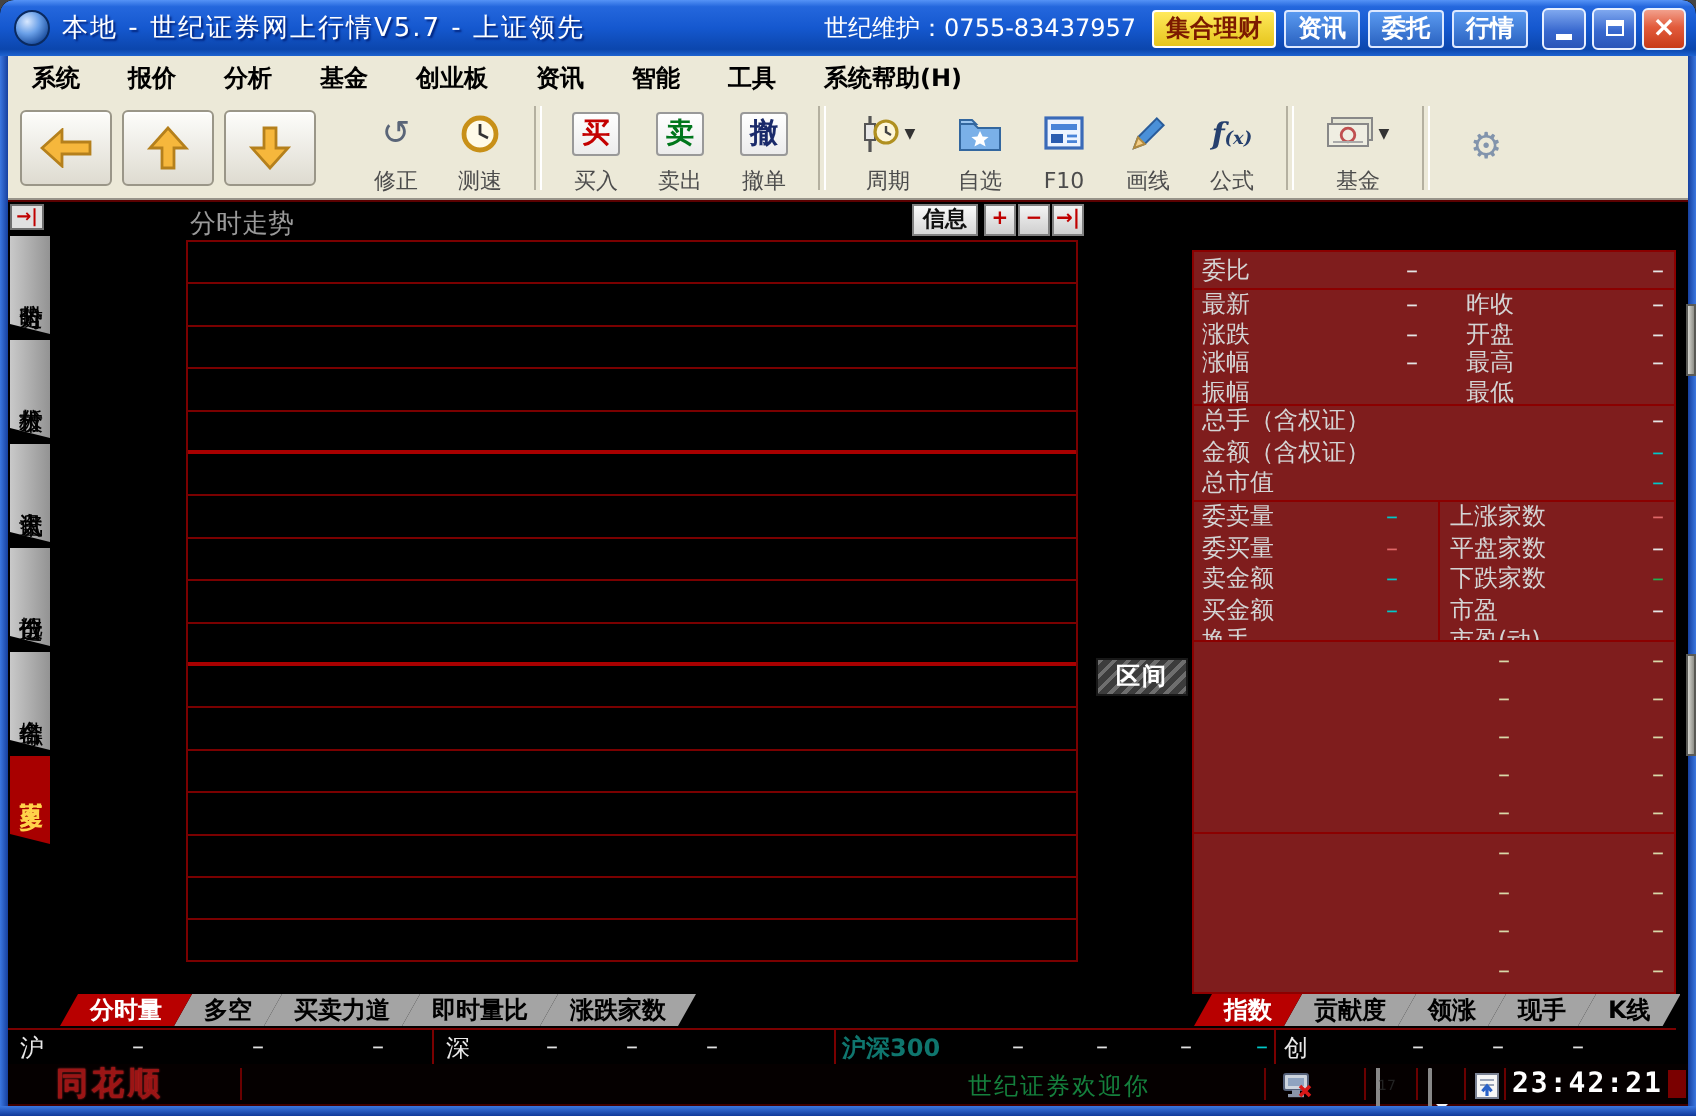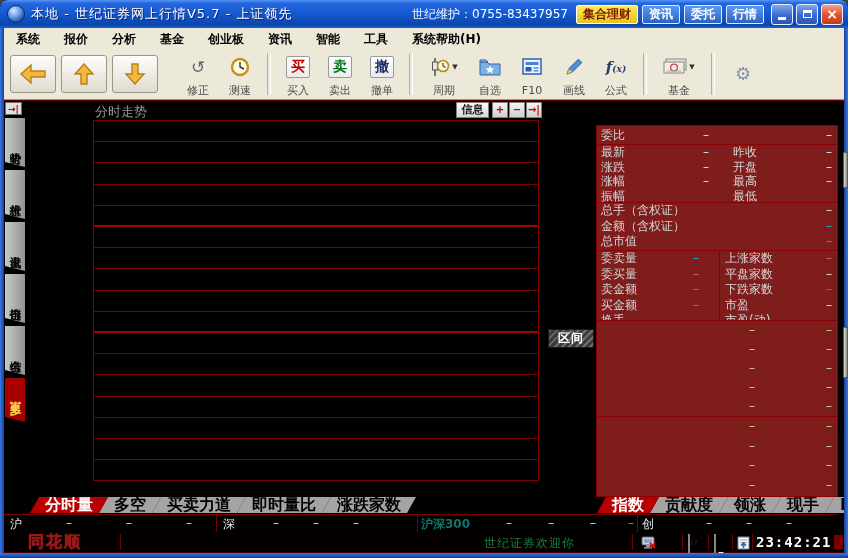--- a/index.html
+++ b/index.html
@@ -114,21 +114,21 @@
   .sec-d .qv1{left:88px;} .sec-d .qr{left:128px;}
   .pd1{position:absolute;left:144px;width:22px;text-align:center;}
   .pd2{position:absolute;right:5px;}
   .vdiv{position:absolute;left:122px;top:0;bottom:0;width:1px;background:#8b0000;}
   .cw{color:#e4e4e4;} .cc{color:#00c8c8;} .cr{color:#e06868;} .cg{color:#22b050;}
   .cp{color:#d8d8a8;}
 
   
   .tabs-left{position:absolute;left:30px;top:497px;height:16px;display:flex;}
   .tabs-right{position:absolute;left:597px;top:497px;height:16px;display:flex;}
-  .tab{height:16px;line-height:16px;padding:0 15px;font-size:16px;font-weight:bold;
+  .tab{height:16px;line-height:16px;padding:0 15px;font-size:12px;font-weight:bold;
     background:#a4a4a4;color:#000;white-space:nowrap;margin-left:-9px;
     clip-path:polygon(9px 0,100% 0,calc(100% - 9px) 100%,0 100%);}
   .tab:first-child{margin-left:0;}
   .tab.active{background:#b80000;color:#fff;position:relative;z-index:2;}
 
   
   .statusbar{position:absolute;left:4px;right:10px;top:514px;height:17px;background:#000;
     border-top:1px solid #7a0000;border-bottom:1px solid #7a0000;font-size:12px;color:#e0e0e0;}
   .stcell{position:absolute;top:0;bottom:0;}
   .stcell span{position:absolute;top:1px;}

